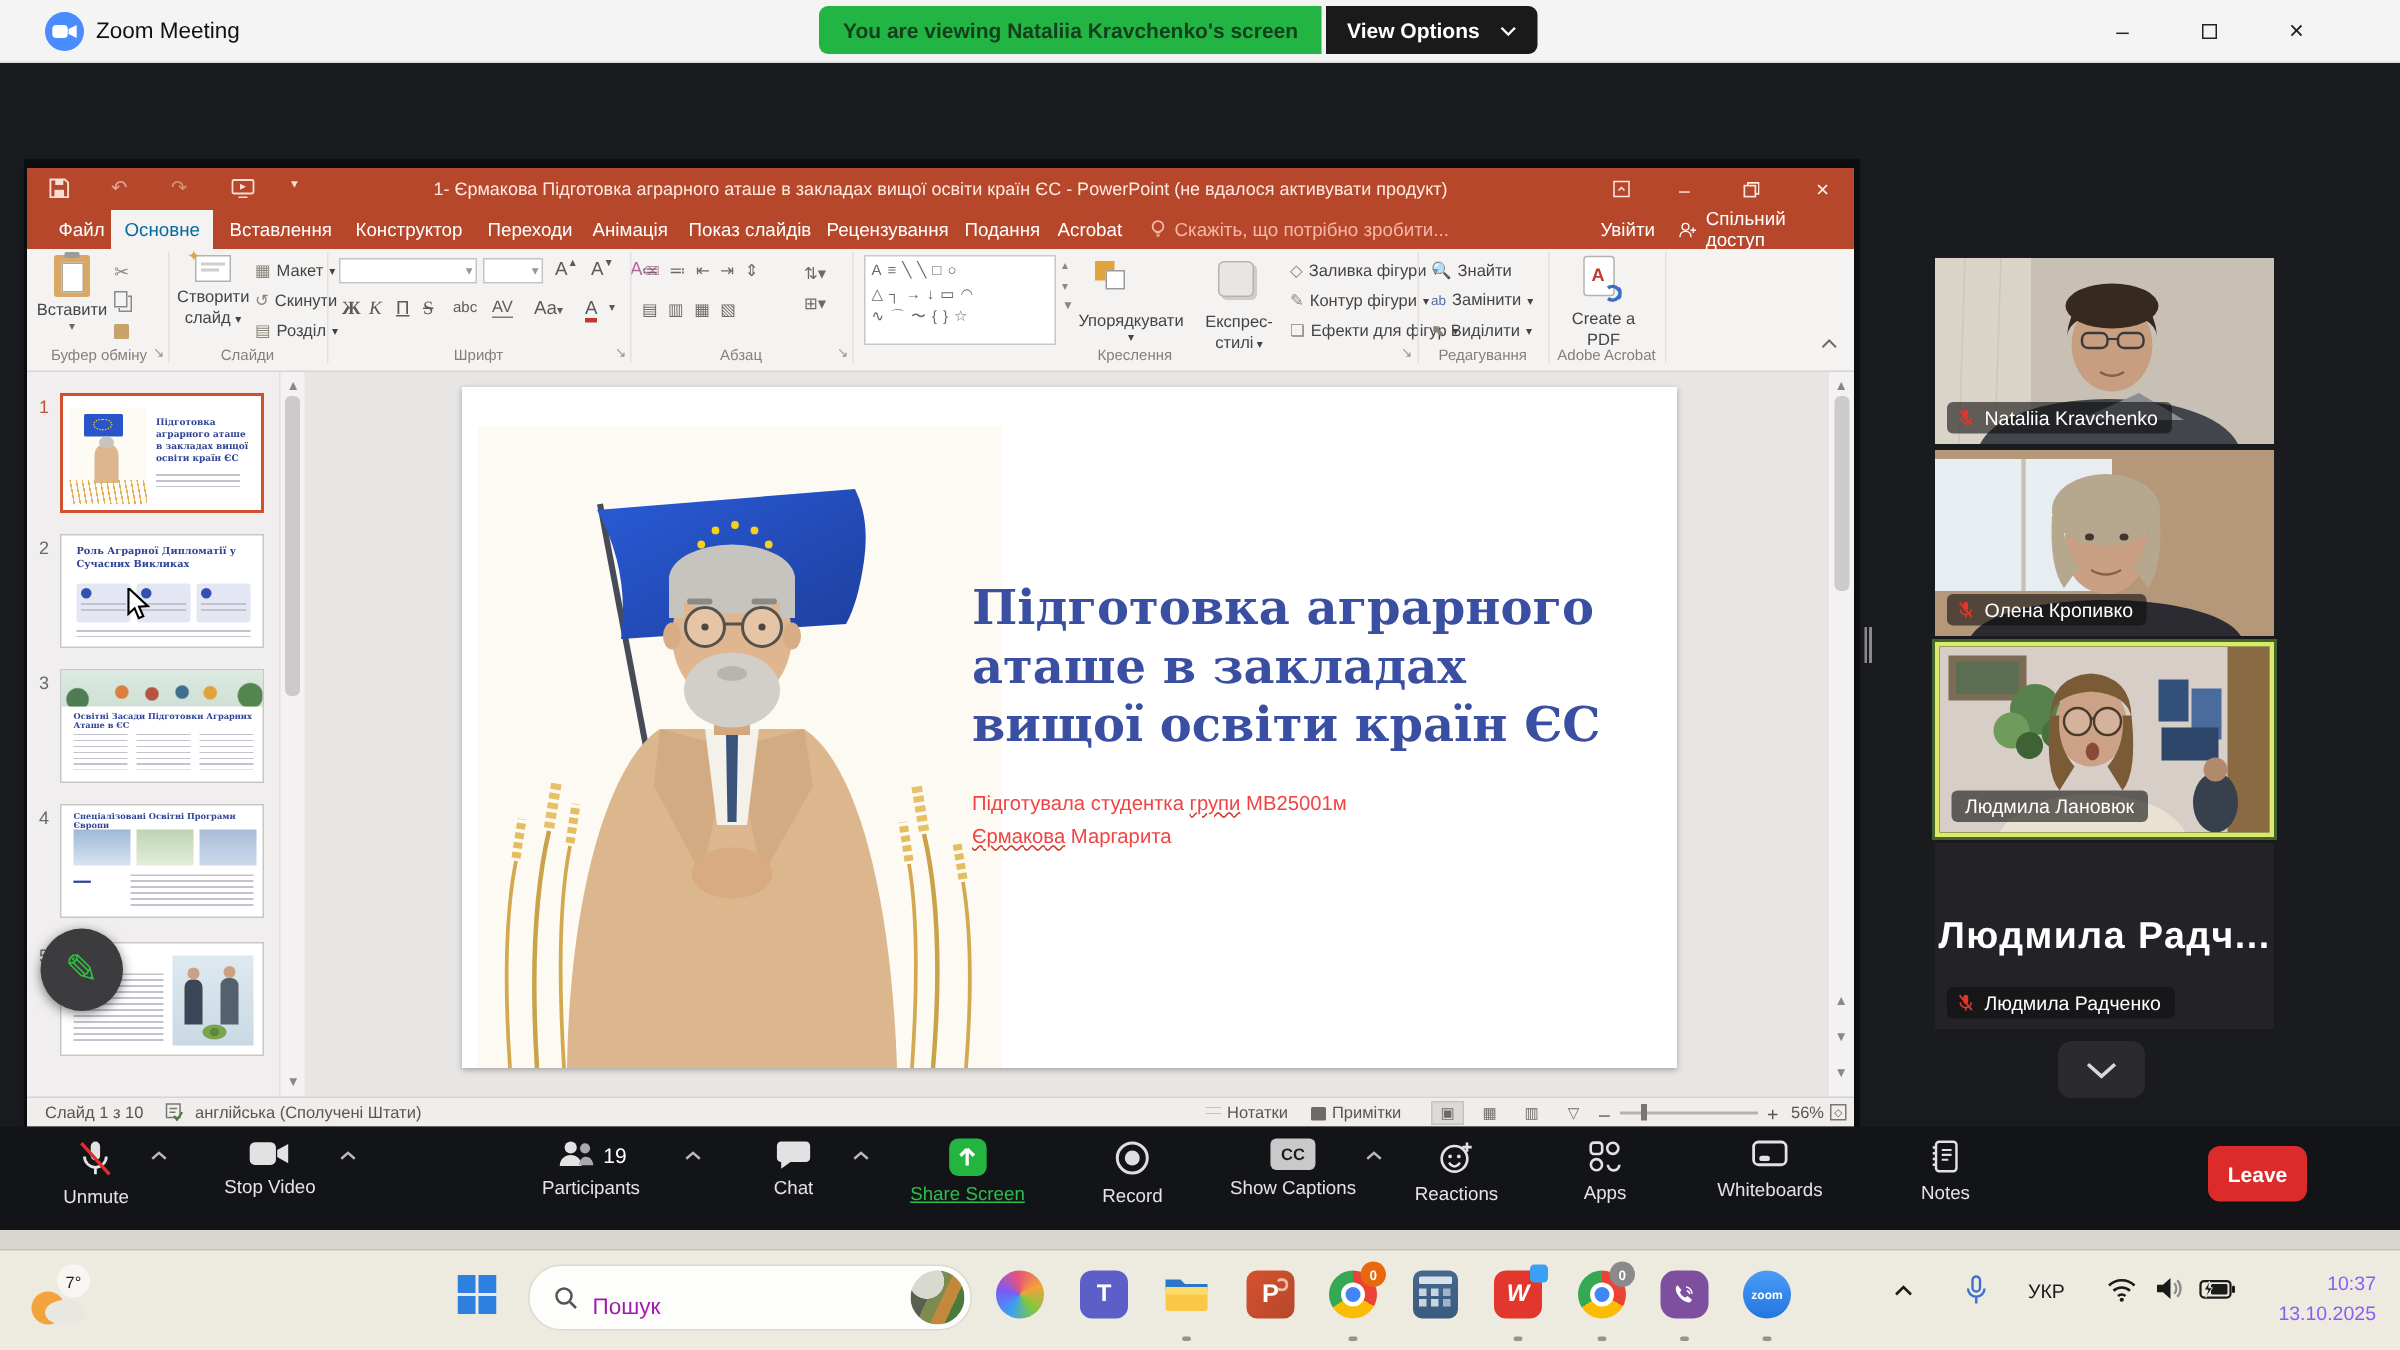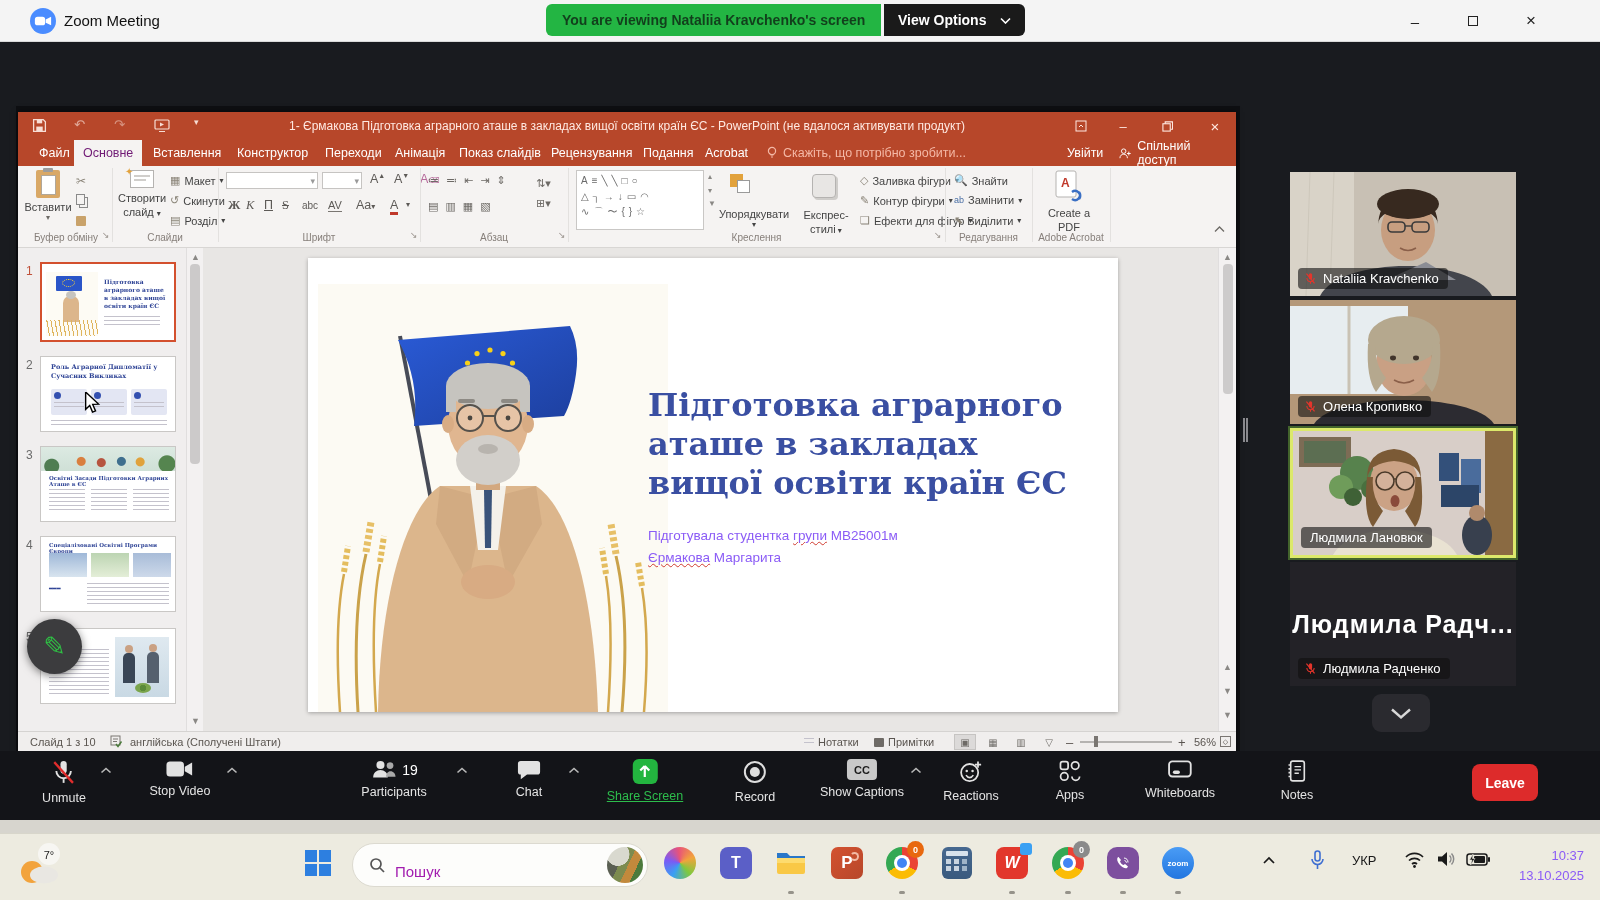--- a/index.html
+++ b/index.html
@@ -29,21 +29,21 @@
 
   
   .shareframe{left:16px;top:106px;width:1224px;height:649px;background:#0e0f12;z-index:1;}
   .ppt{left:18px;top:112px;width:1218px;height:639px;background:#f5f3f2;z-index:2;box-shadow:0 0 6px rgba(0,0,0,.5);}
   .ppt-title{left:0;top:0;width:1218px;height:28px;background:#b7472a;}
   .qat{color:#f7ddd4;font-size:13px;top:5px;}
   .ppt-title .tname{left:0;top:7px;width:1218px;text-align:center;font-size:12px;color:#ffe9e2;}
   .pwb{top:4px;width:30px;height:20px;color:#ffe9e2;font-size:13px;display:flex;align-items:center;justify-content:center;}
   .ppt-menu{left:0;top:28px;width:1218px;height:26px;background:#b7472a;}
   .mtab{top:0;height:26px;display:flex;align-items:center;padding:0 9px;color:#fff;font-size:12.5px;}
-  .mtab.active{background:#f5f3f2;color:#701a75;}
+  .mtab.active{background:#f5f3f2;color:#0369a1;}
   .ribbon{left:0;top:54px;width:1218px;height:82px;background:#f5f3f2;border-bottom:1px solid #d8d6d4;}
   .rlabel{font-size:10px;color:#867f7a;text-align:center;top:66px;}
   .rdiv{top:2px;width:1px;height:74px;background:#e3e1df;}
   .rbtn{font-size:11px;color:#444;display:flex;align-items:center;gap:4px;}
   .combo{background:#fff;border:1px solid #c6c4c2;height:17px;display:flex;align-items:center;justify-content:flex-end;padding:0 2px;color:#999;font-size:9px;}
   .fmt{font-size:12.5px;color:#5d5a57;}
   .glyphgrid{background:#fff;border:1px solid #c9c7c5;color:#6a6a6a;font-size:10px;line-height:1.55;padding:2px 4px;letter-spacing:4px;}
   .launch{font-size:9px;color:#9a948e;}
   
   .thpanel{left:0;top:136px;width:168px;height:483px;background:#f0eeee;}
@@ -51,21 +51,21 @@
   .thumb{left:22px;width:136px;background:#fff;border:1px solid #c9c7c5;}
   .thumb.sel{border:2px solid #d3502e;}
   .thnum{left:8px;font-size:12px;color:#6a6a6a;}
   .thnum.sel{color:#c0513a;}
   .microtxt{font-family:"DejaVu Serif",serif;color:#2f4496;font-weight:bold;}
   .mlines{background:repeating-linear-gradient(#c4c2cc 0 1px,transparent 1px 4px);}
   
   .slidebg{left:185px;top:136px;width:1015px;height:483px;background:#e8e6e4;}
   .slide{left:290px;top:146px;width:810px;height:454px;background:#fff;box-shadow:0 1px 4px rgba(0,0,0,.3);}
   .stitle{left:340px;top:128px;width:420px;font-family:"DejaVu Serif",serif;font-weight:bold;font-size:32px;line-height:1.22;color:#3a4fa2;}
-  .sby{left:340px;font-size:13.5px;color:#8b5cf6;}
+  .sby{left:340px;font-size:13.5px;color:#ef4444;}
   .sp-err{text-decoration:underline;text-decoration-style:wavy;text-decoration-color:#d03b2f;text-decoration-thickness:1px;}
   .vscroll{left:1200px;top:136px;width:18px;height:483px;background:#f3f1f1;border-left:1px solid #e0dede;}
   .sarrow{color:#8a8885;font-size:9px;left:4px;}
   
   .pstatus{left:0;top:619px;width:1218px;height:20px;background:#f0eeed;border-top:1px solid #d5d3d1;color:#5a5550;font-size:11px;}
   .viewbox{top:2px;width:22px;height:16px;border:1px solid transparent;display:flex;align-items:center;justify-content:center;color:#6d6a66;font-size:10px;}
   .viewbox.on{background:#dcdad9;border-color:#c6c4c2;}
 
   
   .tile{left:1290px;width:226px;height:124px;background:#232227;overflow:hidden;z-index:6;}

